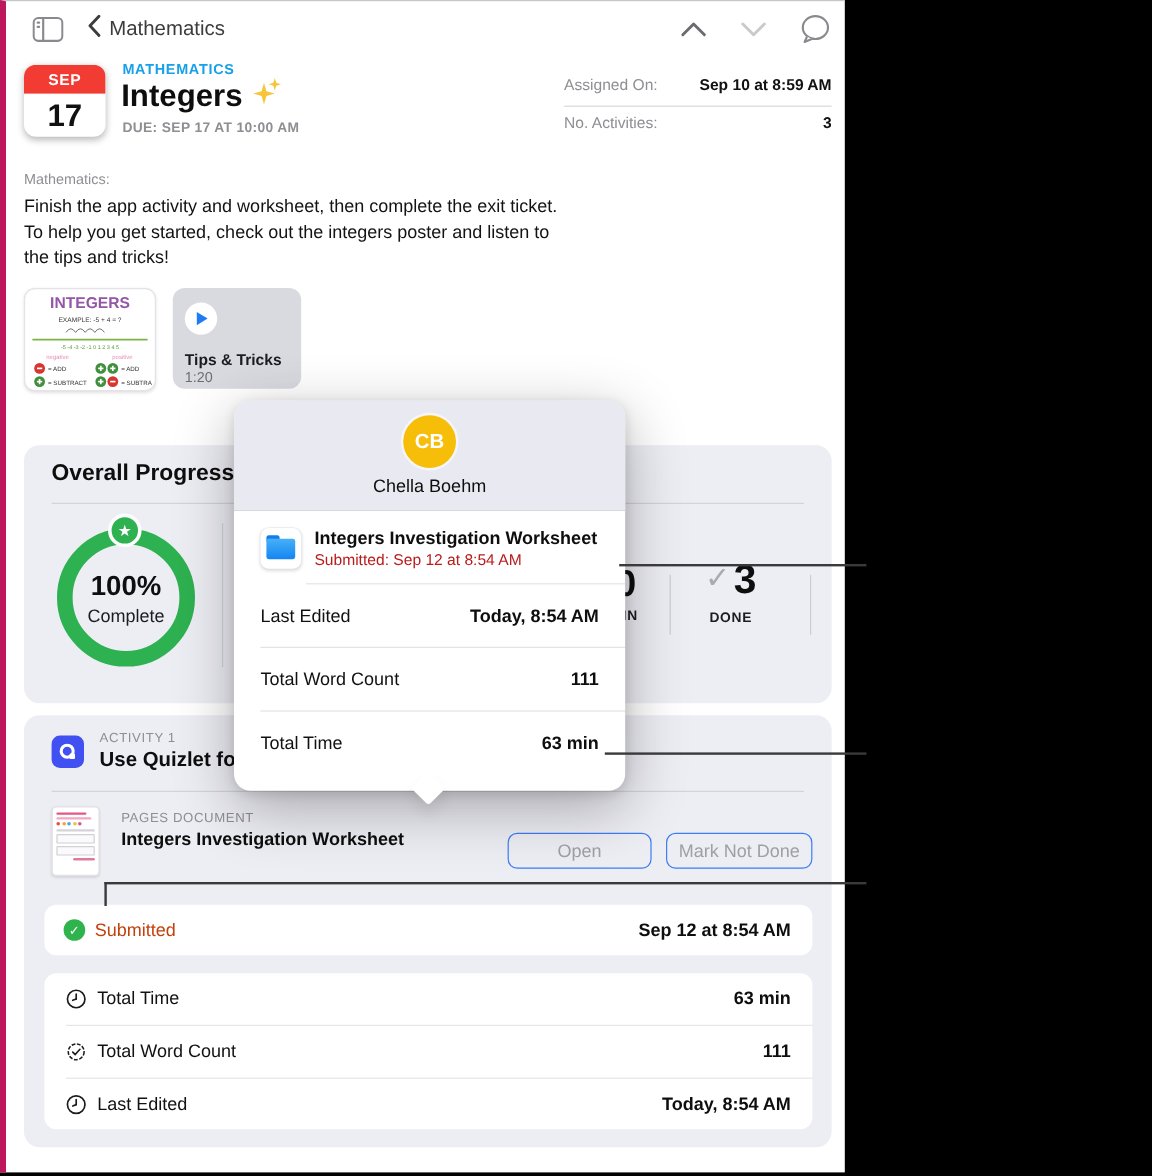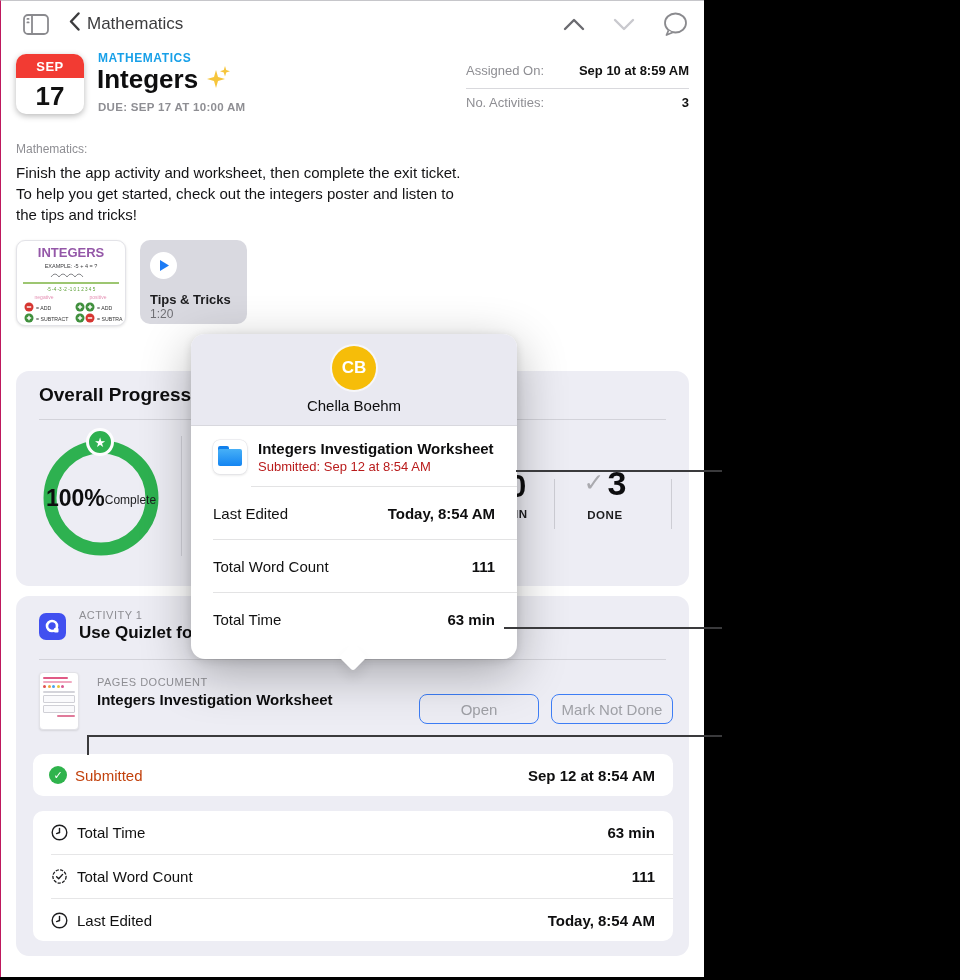--- a/index.html
+++ b/index.html
@@ -1,19 +1,19 @@
 <!DOCTYPE html>
 <html><head>
 <meta charset="utf-8">
 <style>
   * { margin:0; padding:0; box-sizing:border-box; }
   html,body { width:960px; height:980px; background:#000; font-family:"Liberation Sans", sans-serif; -webkit-font-smoothing:antialiased; }
   .stage { position:relative; width:960px; height:980px; background:#000; overflow:hidden; }
   .content { position:absolute; left:0; top:0; width:704px; height:977px; background:#fff;
-             border-left:1px solid #be185d; border-top:1px solid #c6c6ca; }
+             border-left:5px solid #be185d; border-top:1px solid #c6c6ca; }
 
   
   .navbar { position:absolute; left:0; top:0; width:704px; height:46px; }
   .sidebar-toggle { position:absolute; left:22px; top:13px; width:26px; height:21px; cursor:pointer; }
   .back-btn { position:absolute; left:68px; top:11px; display:flex; align-items:center; gap:7px; cursor:pointer; }
   .back-btn .lbl { font-size:17px; color:#3c3c3e; }
   .nav-right { position:absolute; right:16px; top:11px; display:flex; align-items:center; gap:26px; }
 
   
   .date-badge { position:absolute; left:15px; top:53px; width:68px; height:60px; border-radius:10px;
@@ -45,24 +45,24 @@
   .play-circle { position:absolute; left:10px; top:12px; width:27px; height:27px; border-radius:50%; background:#fff;
                  display:flex; align-items:center; justify-content:center; }
   .video-title { position:absolute; left:10px; top:52px; font-size:13px; font-weight:bold; color:#1c1c1e; }
   .video-dur { position:absolute; left:10px; top:67px; font-size:12px; color:#6e6e73; }
 
   
   .progress-card { position:absolute; left:15px; top:370px; width:673px; height:215px; background:#ededf4; border-radius:13px; }
   .pc-title { position:absolute; left:23px; top:13px; font-size:19px; font-weight:bold; color:#0e0e0f; }
   .pc-div { position:absolute; left:23px; top:48px; width:627px; height:1px; background:rgba(60,60,67,.14); }
   .ring-wrap { position:absolute; left:38px; top:435px; width:124px; height:124px; }
-  .ring-center { position:absolute; left:0; top:0; width:124px; height:124px; display:flex; flex-direction:row;
+  .ring-center { position:absolute; left:0; top:0; width:124px; height:124px; display:flex; flex-direction:column;
                  align-items:center; justify-content:center; }
   .ring-center .pct { font-size:23px; font-weight:bold; color:#0e0e0f; }
-  .ring-center .cmp { font-size:12px; color:#1c1c1e; margin-top:3px; }
+  .ring-center .cmp { font-size:15px; color:#1c1c1e; margin-top:3px; }
   .ring-badge { position:absolute; left:85px; top:427px; width:28px; height:28px; border-radius:50%;
                 background:#2eb150; border:3px solid #fdfdfe; color:#fff; font-size:13px;
                 display:flex; align-items:center; justify-content:center; }
   .pc-vdiv { position:absolute; left:180px; top:435px; width:1px; height:120px; background:rgba(60,60,67,.15); }
   .stat-val { font-weight:bold; color:#0e0e0f; }
   .stat-min-val { position:absolute; left:508px; top:468px; font-size:31px; }
   .stat-min-lbl { position:absolute; left:514px; top:507px; font-size:11.5px; font-weight:bold; color:#1c1c1e; letter-spacing:.6px; }
   .stat-done { position:absolute; left:572px; top:463px; width:64px; text-align:center; }
   .stat-done .chk { font-size:25px; color:#aaaaaf; margin-right:3px; vertical-align:4px; }
   .stat-done .num { font-size:34px; font-weight:bold; color:#0e0e0f; }

